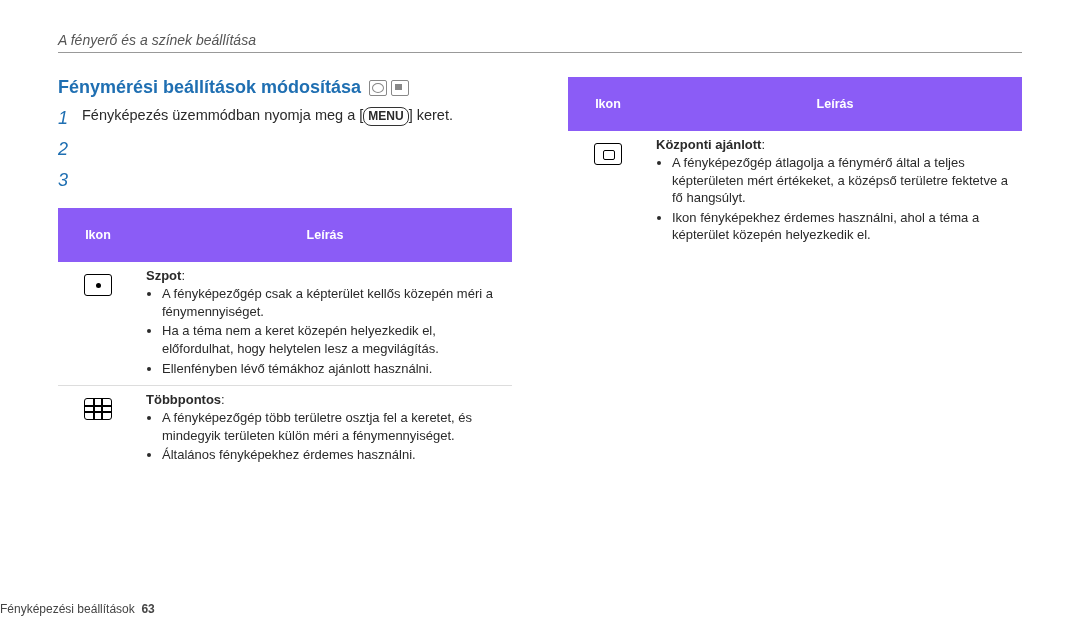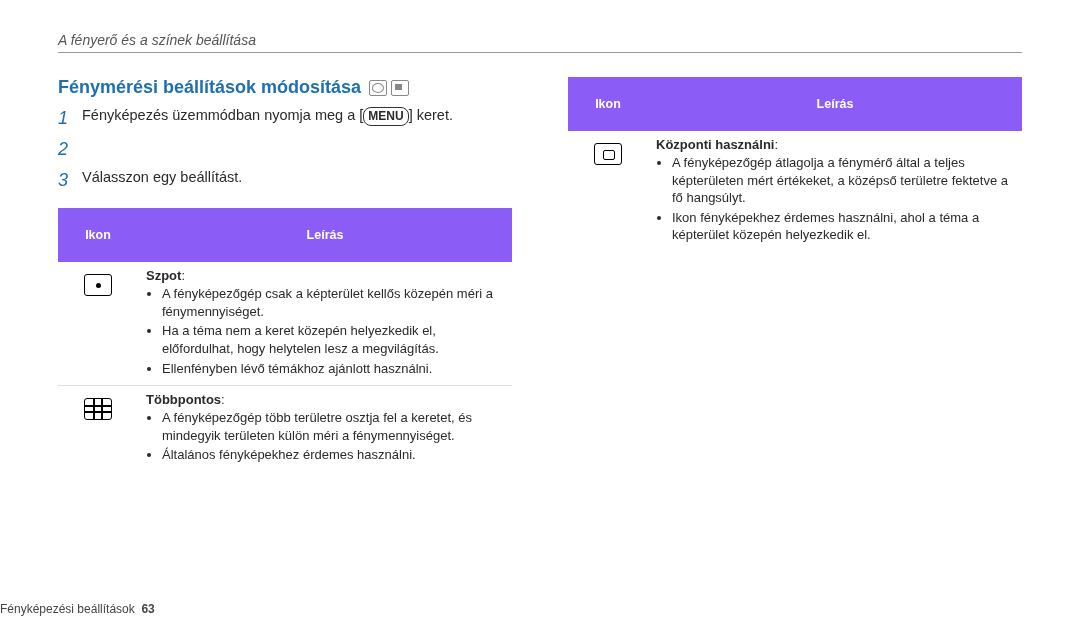--- a/index.html
+++ b/index.html
@@ -68,21 +68,20 @@
           <span class="num">1</span>
           <span>
             <span>Fényképezés üzemmódban nyomja meg a [</span><span class="menu-chip">MENU</span><span>] keret.</span>
           </span>
         </li>
         <li>
           <span class="num">2</span>
         </li>
         <li>
           <span class="num">3</span>
-          <span>Válasszon egy beállítást.</span>
         </li>
       </ol>
 
       <table class="ikon">
         <thead>
           <tr>
             <th>Ikon</th>
             <th>Leírás</th>
           </tr>
         </thead>
@@ -111,21 +110,21 @@
       <table class="ikon">
         <thead>
           <tr>
             <th>Ikon</th>
             <th>Leírás</th>
           </tr>
         </thead>
         <tbody>
             <tr>
               <td style="text-align: center;"><span class="meter-icon center"></span></td>
-              <td><span class="desc-title">Központi használni</span>:<ul class="desc">
+              <td><span class="desc-title">Központi ajánlott</span>:<ul class="desc">
                   <li>A fényképezőgép átlagolja a fénymérő által a teljes képterületen mért értékeket, a középső területre fektetve a fő hangsúlyt.</li>
                   <li>Ikon fényképekhez érdemes használni, ahol a téma a képterület közepén helyezkedik el.</li>
                 </ul></td>
             </tr>
           </tbody>
       </table>
     </div>
 
   </div>
 

